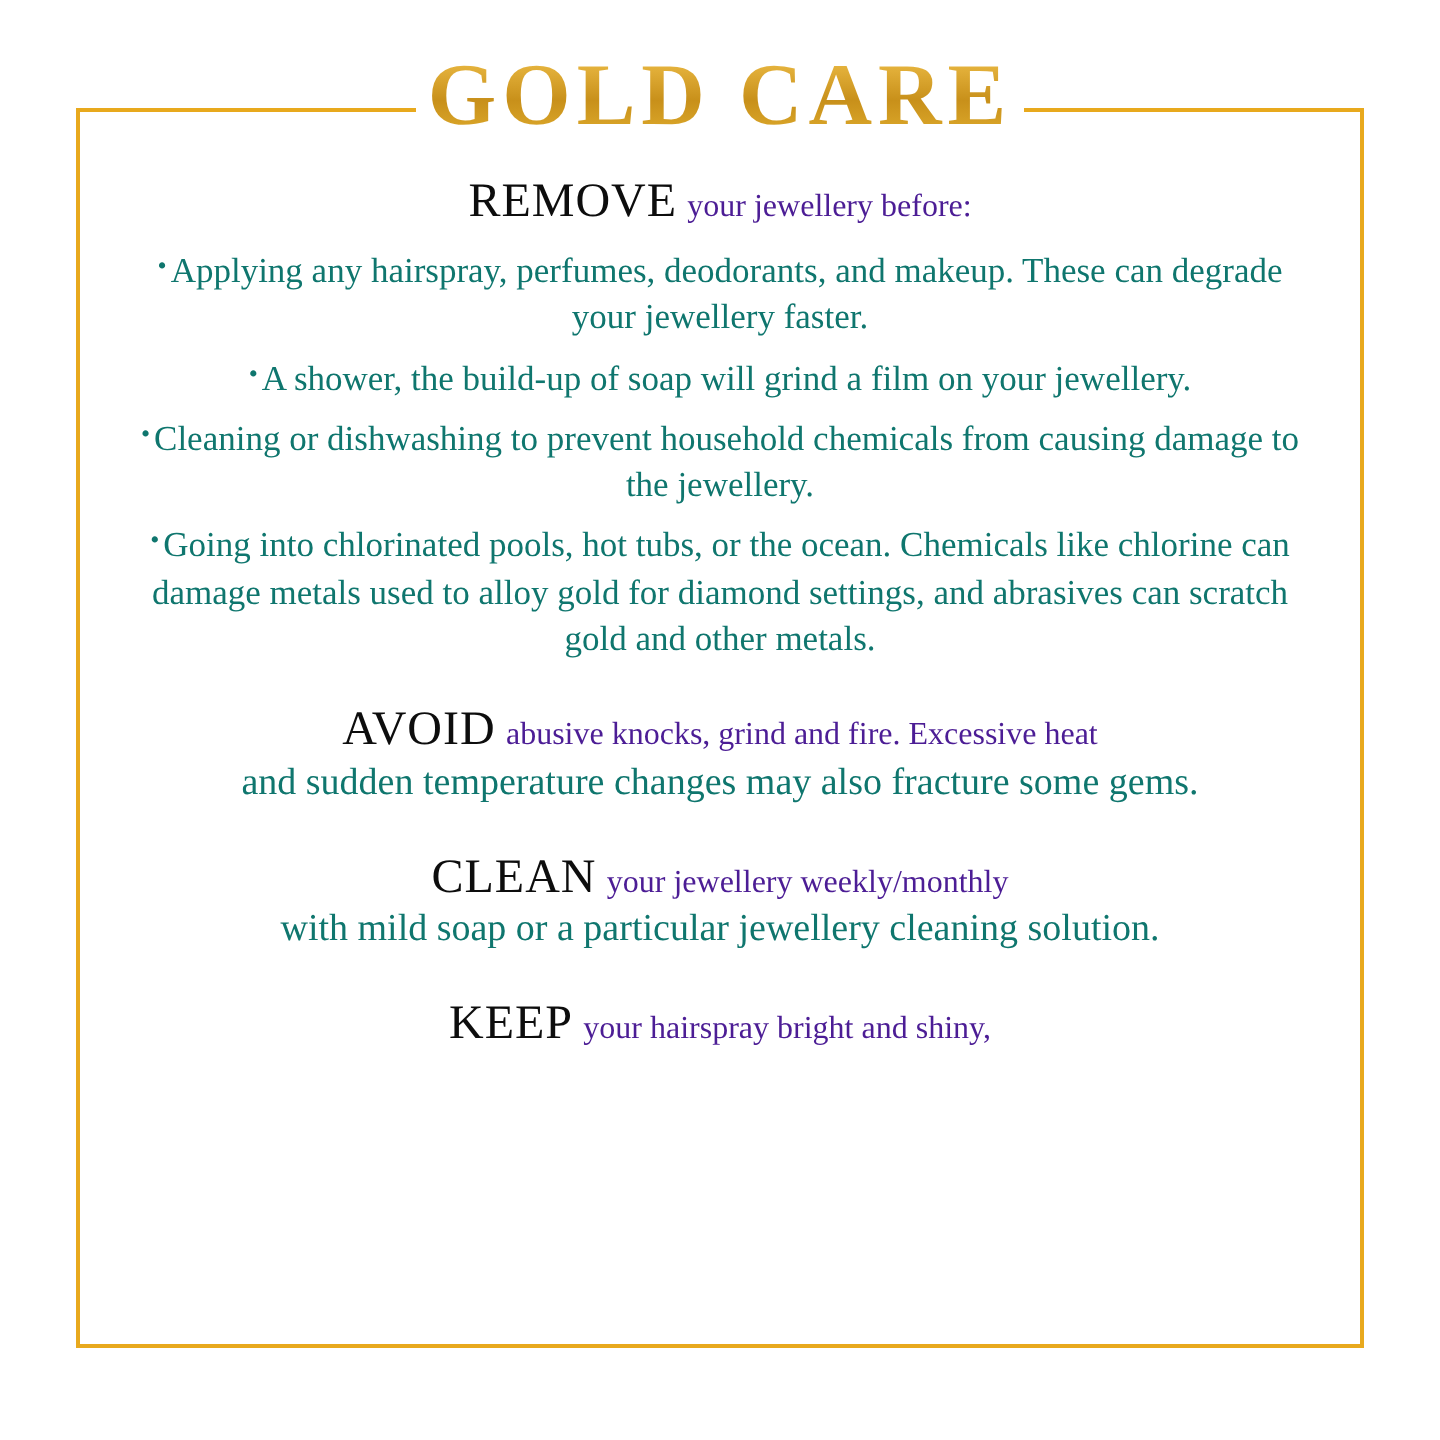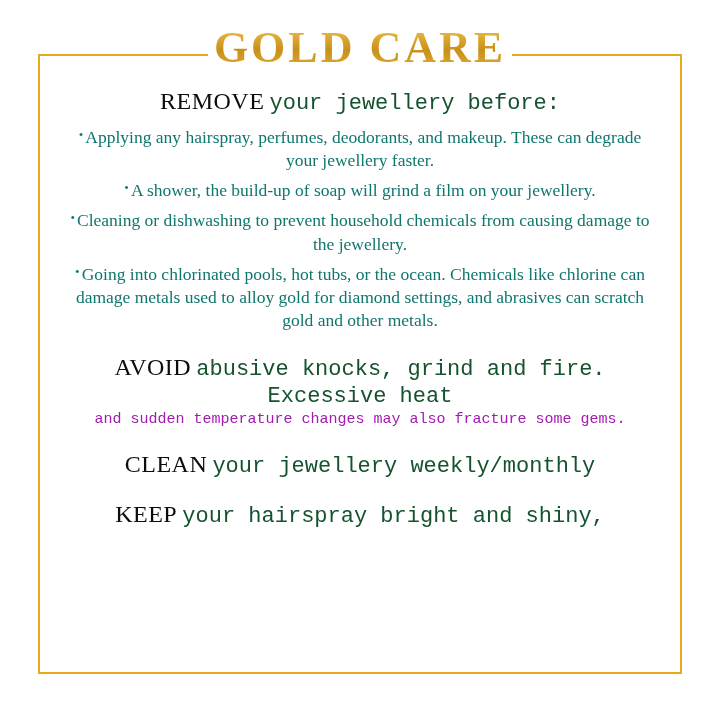--- a/index.html
+++ b/index.html
@@ -99,23 +99,23 @@
     color: #111111;
   }
   .keyword {
     font-family: "Liberation Serif", serif;
     font-size: 24px;
     font-variant: small-caps;
     letter-spacing: 0.5px;
     color: #0d0d0d;
   }
   .lead-rest {
-    font-family: Liberation Mono, monospace;
-    font-size: 22px;
-    color: #14532d;
+    font-family: Liberation Serif, serif;
+    font-size: 16px;
+    color: #4c1d95;
   }
 
   .bullets {
     list-style: none;
     margin: 8px 0 0 0;
     padding: 0;
   }
   .bullets li {
     position: relative;
     font-family: "Liberation Serif", serif;
@@ -125,24 +125,24 @@
     color: #0f766e;
     padding: 0 10px;
   }
   .bullets li .dot {
     font-size: 13px;
     vertical-align: 4px;
     margin-right: 2px;
   }
 
   .body-text {
-    font-family: Liberation Mono, monospace;
-    font-size: 15px;
+    font-family: Liberation Serif, serif;
+    font-size: 19px;
     line-height: 1.3;
-    color: #a21caf;
+    color: #0f766e;
   }
 
   .block {
     margin-top: 20px;
   }
   .block-first-line {
     line-height: 1.2;
   }
 </style>
 </head>
@@ -180,20 +180,21 @@
       </div>
       <div class="body-text">and sudden temperature changes may also fracture some gems.</div>
     </div>
 
 
     <div class="section block">
       <div class="lead block-first-line">
         <span class="keyword">CLEAN</span>
         <span class="lead-rest">your jewellery weekly/monthly</span>
       </div>
+      <div class="body-text">with mild soap or a particular jewellery cleaning solution.</div>
     </div>
 
     <div class="section block">
       <div class="lead block-first-line">
         <span class="keyword">KEEP</span>
         <span class="lead-rest">your hairspray bright and shiny,</span>
       </div>
     </div>
 
   </div>

